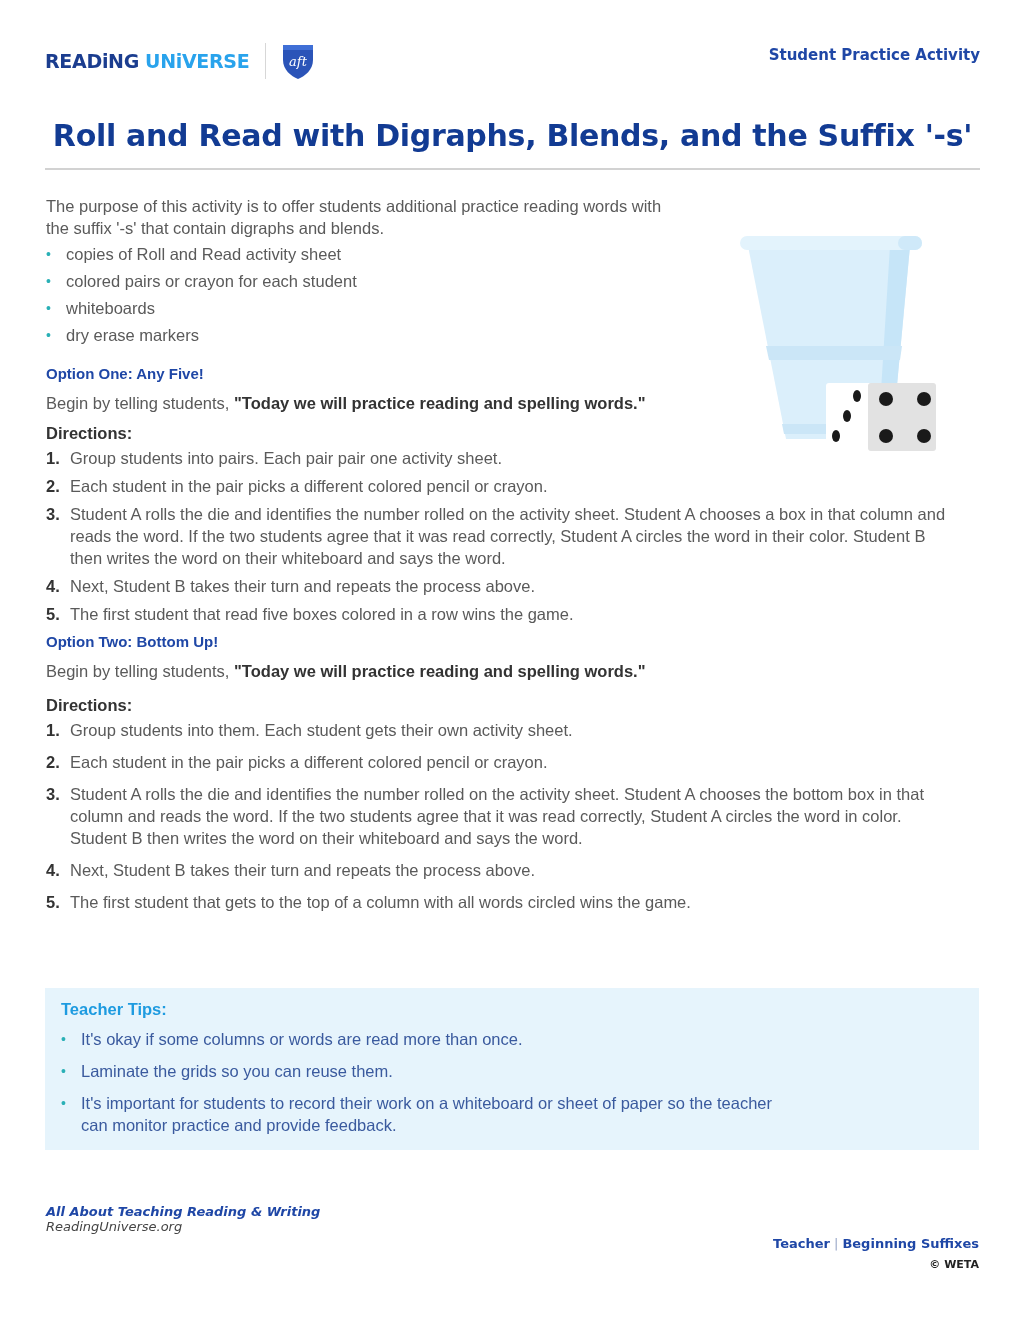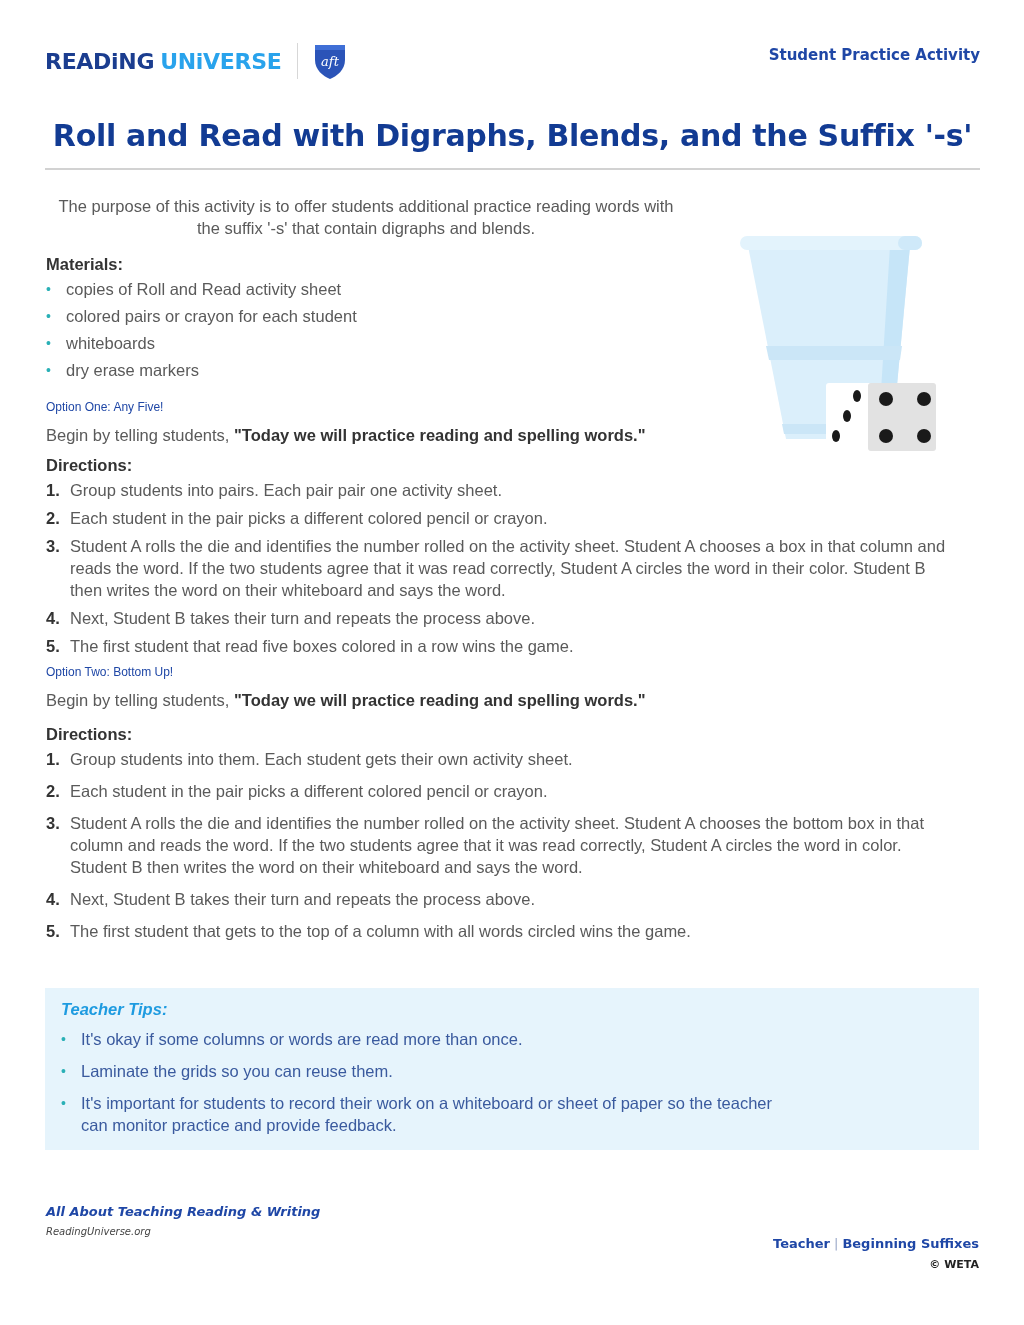--- a/index.html
+++ b/index.html
@@ -1,55 +1,55 @@
 <!DOCTYPE html>
 <html><head>
 <meta charset="utf-8">
 <style>
   * { box-sizing: border-box; margin: 0; padding: 0; }
   html, body { width: 1024px; height: 1325px; background: #ffffff; overflow: hidden; }
   body { position: relative; font-family: "Liberation Sans", sans-serif; color: #555555; }
 
   .header { position: absolute; left: 45px; top: 36px; width: 935px; height: 40px; }
   .logo { position: absolute; left: 0; top: 6px; display: flex; align-items: center; }
-  .logo-text { font-family: "DejaVu Sans", sans-serif; font-weight: bold; font-size: 22px; letter-spacing: -0.3px; }
+  .logo-text { font-family: "DejaVu Sans", sans-serif; font-weight: bold; font-size: 19px; letter-spacing: -0.3px; }
   .logo-reading { color: #1b3d8f; }
   .logo-universe { color: #29a3ec; margin-left: 6px; }
   .logo-divider { width: 1px; height: 36px; background: #d7d7d7; margin: 0 14px 0 16px; }
   .aft-shield { width: 36px; height: 38px; }
   .header-tag { position: absolute; right: 0; top: 10px; font-family: "DejaVu Sans", sans-serif; font-weight: bold; font-size: 15px; color: #1f47a6; margin-left: 30px; }
 
   .title { position: absolute; left: 45px; top: 118px; width: 935px; text-align: center; font-family: "DejaVu Sans", sans-serif; font-weight: bold; font-size: 30px; color: #123b93; letter-spacing: -0.3px; }
   .title-rule { position: absolute; left: 45px; top: 168px; width: 935px; height: 2px; background: #d2d2d2; }
 
   .content { position: absolute; left: 46px; top: 195px; width: 910px; }
   .p { font-size: 16.5px; line-height: 22px; color: #5a5a5a; }
-  .intro { width: 640px; text-align: center; }
+  .intro { width: 640px; }
   .label { font-weight: bold; color: #333333; font-size: 16.5px; }
   .bullets { list-style: none; }
   .bullets li { position: relative; padding-left: 20px; font-size: 16.5px; color: #5a5a5a; line-height: 27px; }
   .bullets li .dot { position: absolute; left: 0; top: 0; color: #2ab0b6; font-size: 14px; }
-  .option-head { font-weight: normal; color: #1f47a6; font-size: 12px; }
+  .option-head { font-weight: bold; color: #1f47a6; font-size: 15px; }
   .quote { font-weight: bold; color: #333333; }
   ol.steps { list-style: none; }
   ol.steps li { position: relative; padding-left: 24px; font-size: 16.5px; color: #5a5a5a; line-height: 22px; }
   ol.steps li .num { position: absolute; left: 0; top: 0; font-weight: bold; color: #333333; }
 
   .illus { position: absolute; left: 738px; top: 234px; width: 200px; height: 220px; }
 
   .tips { position: absolute; left: 45px; top: 988px; width: 934px; height: 162px; background: #e6f4fc; padding: 12px 16px; }
-  .tips-title { font-weight: bold; font-style: italic; color: #1e9be0; font-size: 16.5px; margin-bottom: 9px; }
+  .tips-title { font-weight: bold; color: #1e9be0; font-size: 16.5px; margin-bottom: 9px; }
   .tips ul { list-style: none; }
   .tips li { position: relative; padding-left: 20px; color: #3a5a9e; font-size: 16.5px; line-height: 22px; margin-bottom: 10px; }
   .tips li .dot { position: absolute; left: 0; top: 0; color: #2ab0b6; font-size: 14px; }
 
   .footer-left { position: absolute; left: 46px; top: 1204px; font-style: italic; }
   .footer-right { position: absolute; right: 45px; top: 1236px; text-align: right; }
   .f-strong { font-family: "DejaVu Sans", sans-serif; font-weight: bold; color: #1f47a6; font-size: 13px; }
-  .f-small { font-family: "DejaVu Sans", sans-serif; font-size: 10px; color: #444444; margin-top: 7px; }
+  .f-small { font-family: "DejaVu Sans", sans-serif; font-size: 13px; color: #444444; }
   .f-sep { color: #9aa8c8; font-weight: normal; margin: 0 4px; }
   .f-weta { font-family: "DejaVu Sans", sans-serif; font-weight: bold; font-size: 11px; color: #222222; margin-top: 7px; }
 </style>
 </head>
 <body>
 
 <div class="header">
   <div class="logo">
     <span class="logo-text logo-reading">READiNG</span>
     <span class="logo-text logo-universe">UNiVERSE</span>
@@ -84,21 +84,20 @@
     <circle cx="148" cy="165" r="7" fill="#1a1a1a"></circle>
     <circle cx="186" cy="165" r="7" fill="#1a1a1a"></circle>
     <circle cx="148" cy="202" r="7" fill="#1a1a1a"></circle>
     <circle cx="186" cy="202" r="7" fill="#1a1a1a"></circle>
   </g>
 </svg>
 
 <div class="content">
   <p class="p intro">The purpose of this activity is to offer students additional practice reading words with the suffix '-s' that contain digraphs and blends.</p>
 
-  <div class="label" style="margin-top:16px;">Materials:</div>
   <ul class="bullets" style="margin-top:2px;">
     <li><span class="dot">•</span><span>copies of Roll and Read activity sheet</span></li>
     <li><span class="dot">•</span><span>colored pairs or crayon for each student</span></li>
     <li><span class="dot">•</span><span>whiteboards</span></li>
     <li><span class="dot">•</span><span>dry erase markers</span></li>
   </ul>
 
   <div class="option-head" style="margin-top:16px;">Option One: Any Five!</div>
   <p class="p" style="margin-top:10px;"><span>Begin by telling students, </span><span class="quote">"Today we will practice reading and spelling words."</span></p>
   <div class="label" style="margin-top:10px;">Directions:</div>

